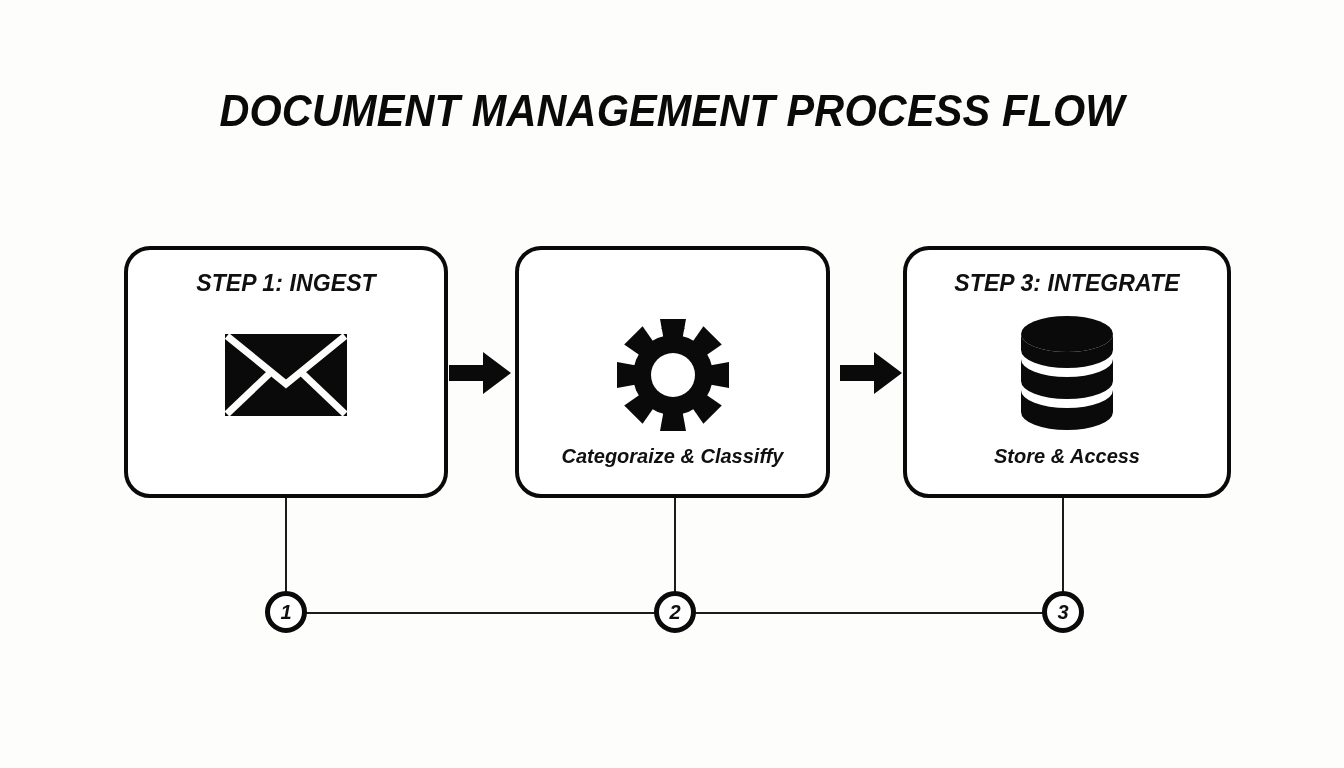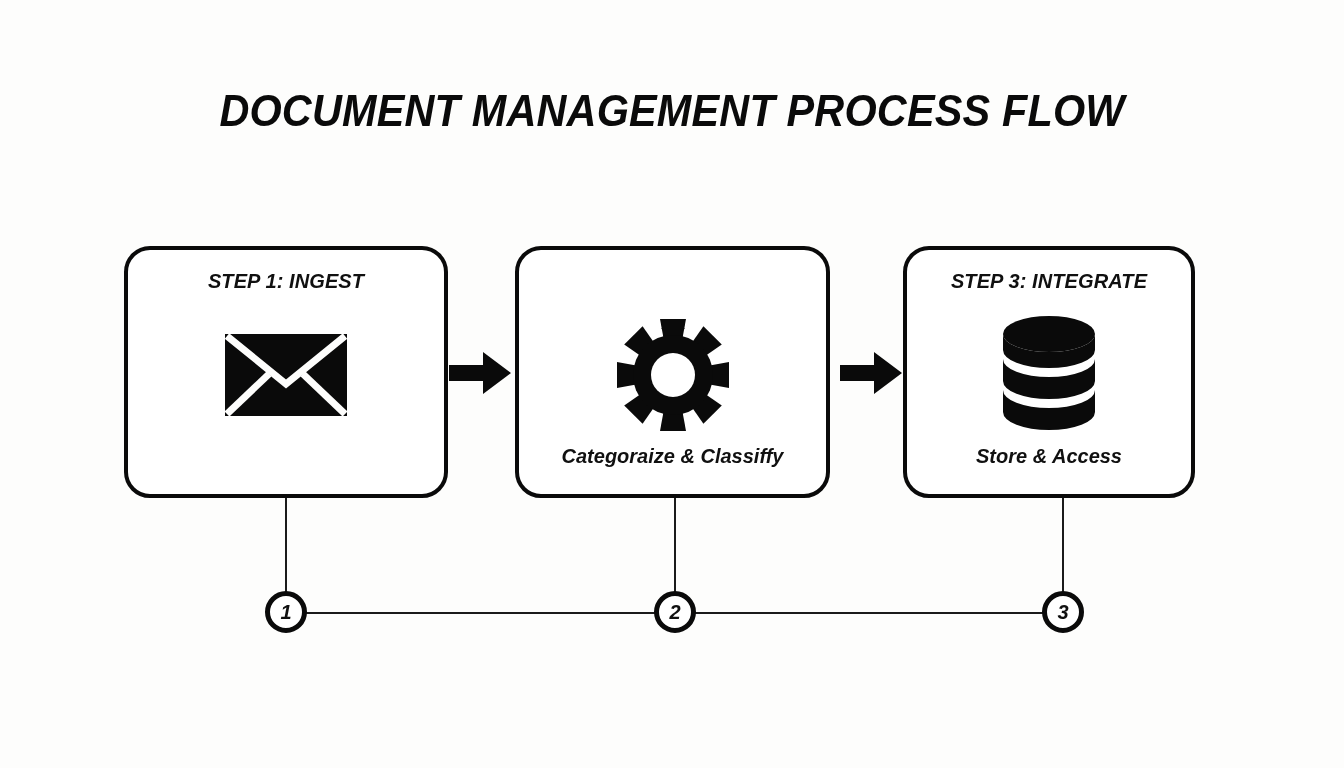--- a/index.html
+++ b/index.html
@@ -46,29 +46,29 @@
     top: 246px;
     width: 324px;
     height: 252px;
     box-sizing: border-box;
     border: 4.5px solid #0a0a0a;
     border-radius: 26px;
     background: #ffffff;
   }
   #step-box-1 { left: 124px; }
   #step-box-2 { left: 515px; width: 315px; }
-  #step-box-3 { left: 903px; width: 292px; padding-left: 24px; }
+  #step-box-3 { left: 903px; width: 328px; padding-left: 24px; }
 
   .step-header {
     position: absolute;
     top: 20px;
     left: 0;
     width: 100%;
     text-align: center;
-    font-size: 20px;
+    font-size: 23px;
     font-weight: bold;
     color: #101010;
     letter-spacing: 0.1px;
     white-space: nowrap;
   }
   .step-caption {
     position: absolute;
     bottom: 26px;
     left: 0;
     width: 100%;

